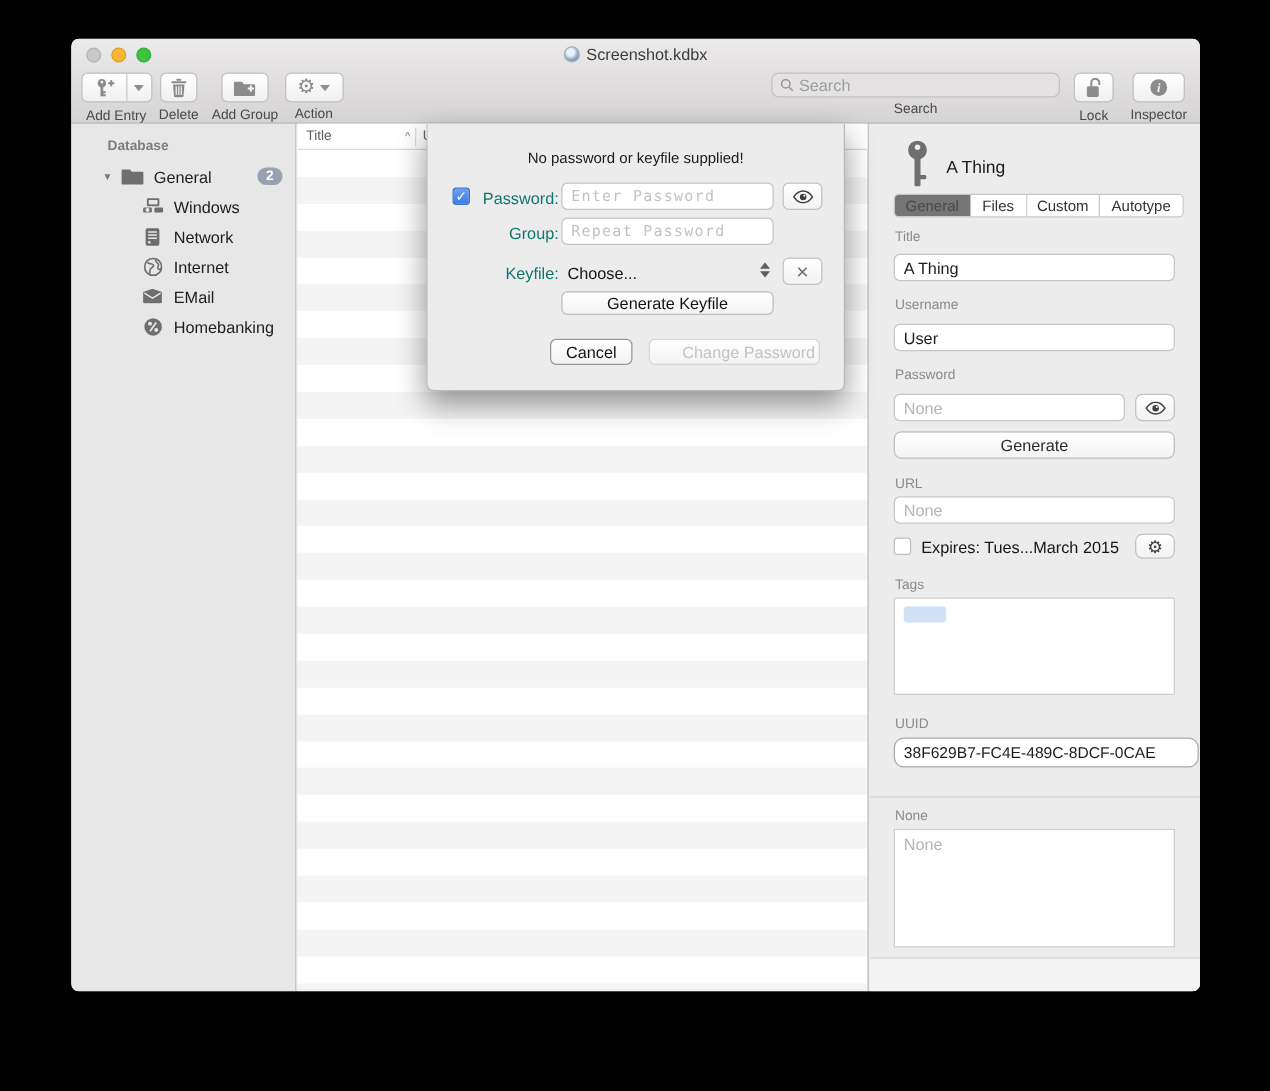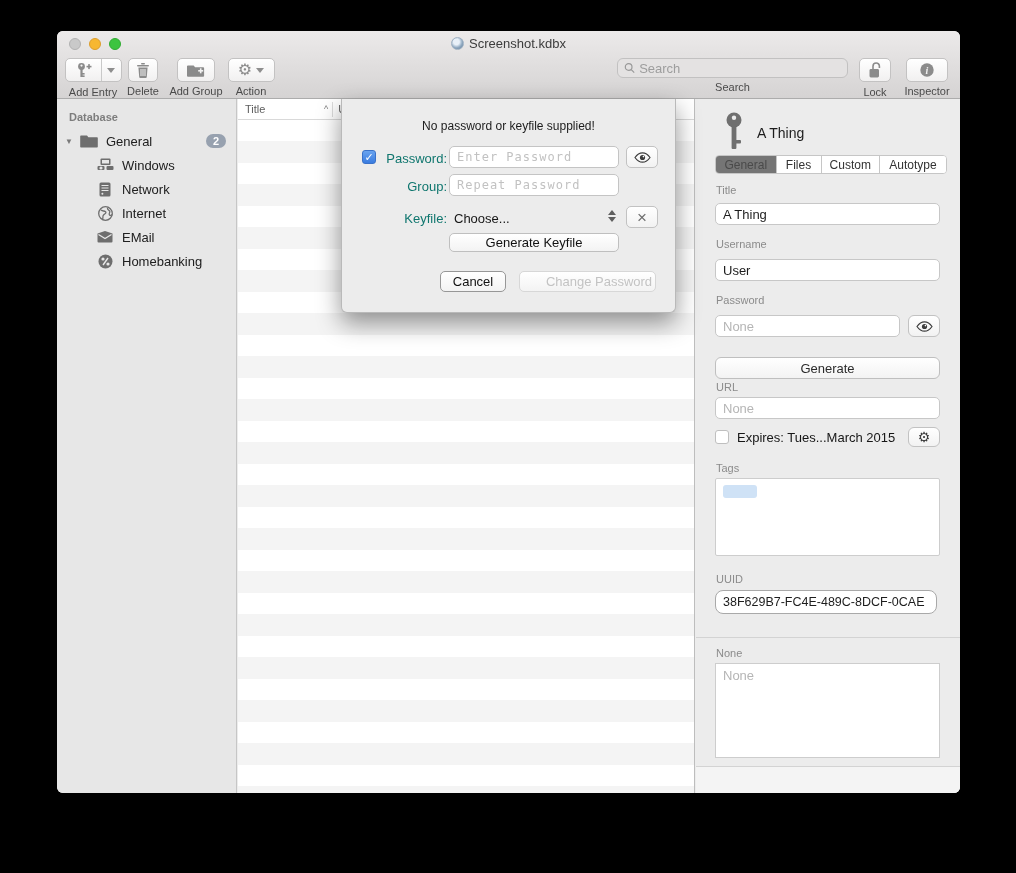--- a/index.html
+++ b/index.html
@@ -24,21 +24,21 @@
   .split .seg.main { width:36px; border-right:1px solid #c9c9c9; }
   .split .seg.arrow { width:19px; }
   .chev { width:0; height:0; border-left:4px solid transparent; border-right:4px solid transparent; border-top:5px solid #8e8e8e; }
   .gear-glyph { font-size:16px; color:#8c8c8c; line-height:1; }
   .search-wrap { position:absolute; top:27px; left:560px; width:231px; text-align:center; }
   .search-field { width:100%; height:20px; border:1px solid #c2c1c1; border-radius:6px; background:#e4e2e2; display:flex; align-items:center; padding:0 6px; gap:4px; }
   .search-field input { border:none; outline:none; background:transparent; font-size:13px; color:#444; width:100%; font-family:"Liberation Sans",sans-serif; }
   .search-field input::placeholder { color:#9d9d9d; }
 
   
-  .sidebar { position:absolute; left:0; top:68px; bottom:0; width:180px; background:#e7e7e7; border-right:1px solid #c6c6c6; }
+  .sidebar { position:absolute; left:0; top:68px; bottom:0; width:180px; background:#e7e7e7; border-right:1px solid #c6c6c6;padding-left:17px; }
   .sb-header { font-size:11px; font-weight:bold; color:#7d7d7d; padding:12px 0 6px 12px; }
   .sb-row { display:flex; align-items:center; height:24px; font-size:13px; color:#202020; position:relative; }
   .sb-root { padding-left:8px; }
   .sb-child { padding-left:38px; }
   .disclosure { font-size:8px; color:#7a7a7a; width:14px; }
   .sb-icon { width:20px; height:17px; display:flex; align-items:center; justify-content:center; margin-right:7px; color:#6e6e6e; }
   .badge { position:absolute; right:10px; background:#97a1af; color:#fff; font-size:11px; font-weight:bold; border-radius:9px; padding:1px 7px; }
 
   
   .entry-list { position:absolute; left:181px; top:68px; bottom:0; width:457px; background:repeating-linear-gradient(to bottom, #ffffff 0 21.5px, #f4f4f4 21.5px 43px); background-position:0 21px; border-right:1px solid #bdbdbd; }
@@ -74,21 +74,21 @@
   .segmented { display:flex; width:232px; height:19px; border:1px solid #c6c6c6; border-radius:4px; overflow:hidden; background:#fff; }
   .seg-item { flex:1; display:flex; align-items:center; justify-content:center; font-size:12px; color:#333; border-right:1px solid #c6c6c6; background:#fff; }
   .seg-item:last-child { border-right:none; }
   .seg-item.selected { background:#757575; color:#4a4a4a; }
   .box { background:#fff; border:1px solid #cdcdcd; border-radius:2px; }
   .tag-pill { width:34px; height:13px; background:#cfe2f6; border-radius:3px; margin:6px 0 0 7px; }
   .divider-h { position:absolute; left:0; width:100%; height:1px; background:#d3d3d3; }
   .insp-footer { position:absolute; left:0; bottom:0; width:100%; height:27px; background:#f4f4f4; border-top:1px solid #d3d3d3; }
   textarea.notes { width:225px; height:95px; resize:none; border:1px solid #cdcdcd; background:#fff; font-size:13px; color:#1d1d1d; padding:4px 7px; outline:none; font-family:"Liberation Sans",sans-serif; }
   textarea.notes::placeholder { color:#b5b5b5; }
-  .uuid-input { width:222px; height:24px; border:1px solid #a9a9a9; border-radius:8px; background:#fff; padding:0 7px; font-size:12.5px; color:#1d1d1d; outline:none; white-space:nowrap; overflow:hidden; font-family:"Liberation Sans",sans-serif; }
+  .uuid-input { width:244px; height:24px; border:1px solid #a9a9a9; border-radius:8px; background:#fff; padding:0 7px; font-size:12.5px; color:#1d1d1d; outline:none; white-space:nowrap; overflow:hidden; font-family:"Liberation Sans",sans-serif; }
   svg { display:block; }
 </style>
 </head>
 <body>
 
 <div class="window">
 
   <div class="chrome">
     <div class="traffic">
       <div class="tl close"></div>
@@ -338,21 +338,21 @@
     <div class="insp-abs insp-label" style="left:20px; top:195px;">Password</div>
     <input class="insp-abs insp-input" style="left: 19px; top: 216px; width: 185px;" type="text" placeholder="None">
     <div class="insp-abs sq-btn" style="left:212px; top:216px; border-radius:6px;">
       <svg width="17" height="11" viewBox="0 0 17 11">
           <path d="M1 5.5C3.4 2 6 .8 8.5.8S13.6 2 16 5.5C13.6 9 11 10.2 8.5 10.2S3.4 9 1 5.5z" fill="none" stroke="#3d3d3d" stroke-width="1.2"></path>
           <circle cx="8.5" cy="5.5" r="2.6" fill="#3d3d3d"></circle>
           <circle cx="9.4" cy="4.6" r=".8" fill="#fff"></circle>
         </svg>
     </div>
 
-    <button class="btn insp-abs" style="left:19px; top:246px; width:225px; height:22px; border-radius:6px; color:#2b2b2b;margin-top:12px;">Generate</button>
+    <button class="btn insp-abs" style="left:19px; top:246px; width:225px; height:22px; border-radius:6px; color:#2b2b2b;">Generate</button>
 
     <div class="insp-abs insp-label" style="left:20px; top:282px;">URL</div>
     <input class="insp-abs insp-input" style="left: 19px; top: 298px;" type="text" placeholder="None">
 
     <span class="cb unchecked insp-abs" style="left:19px; top:331px;"></span>
     <div class="insp-abs" style="left:41px; top:331px; font-size:13px; color:#161616;">Expires: Tues...March 2015</div>
     <div class="insp-abs sq-btn" style="left:212px; top:328px; height:20px; border-radius:6px;">
       <span style="font-size:14px; color:#3d3d3d; line-height:1;">⚙</span>
     </div>
 

